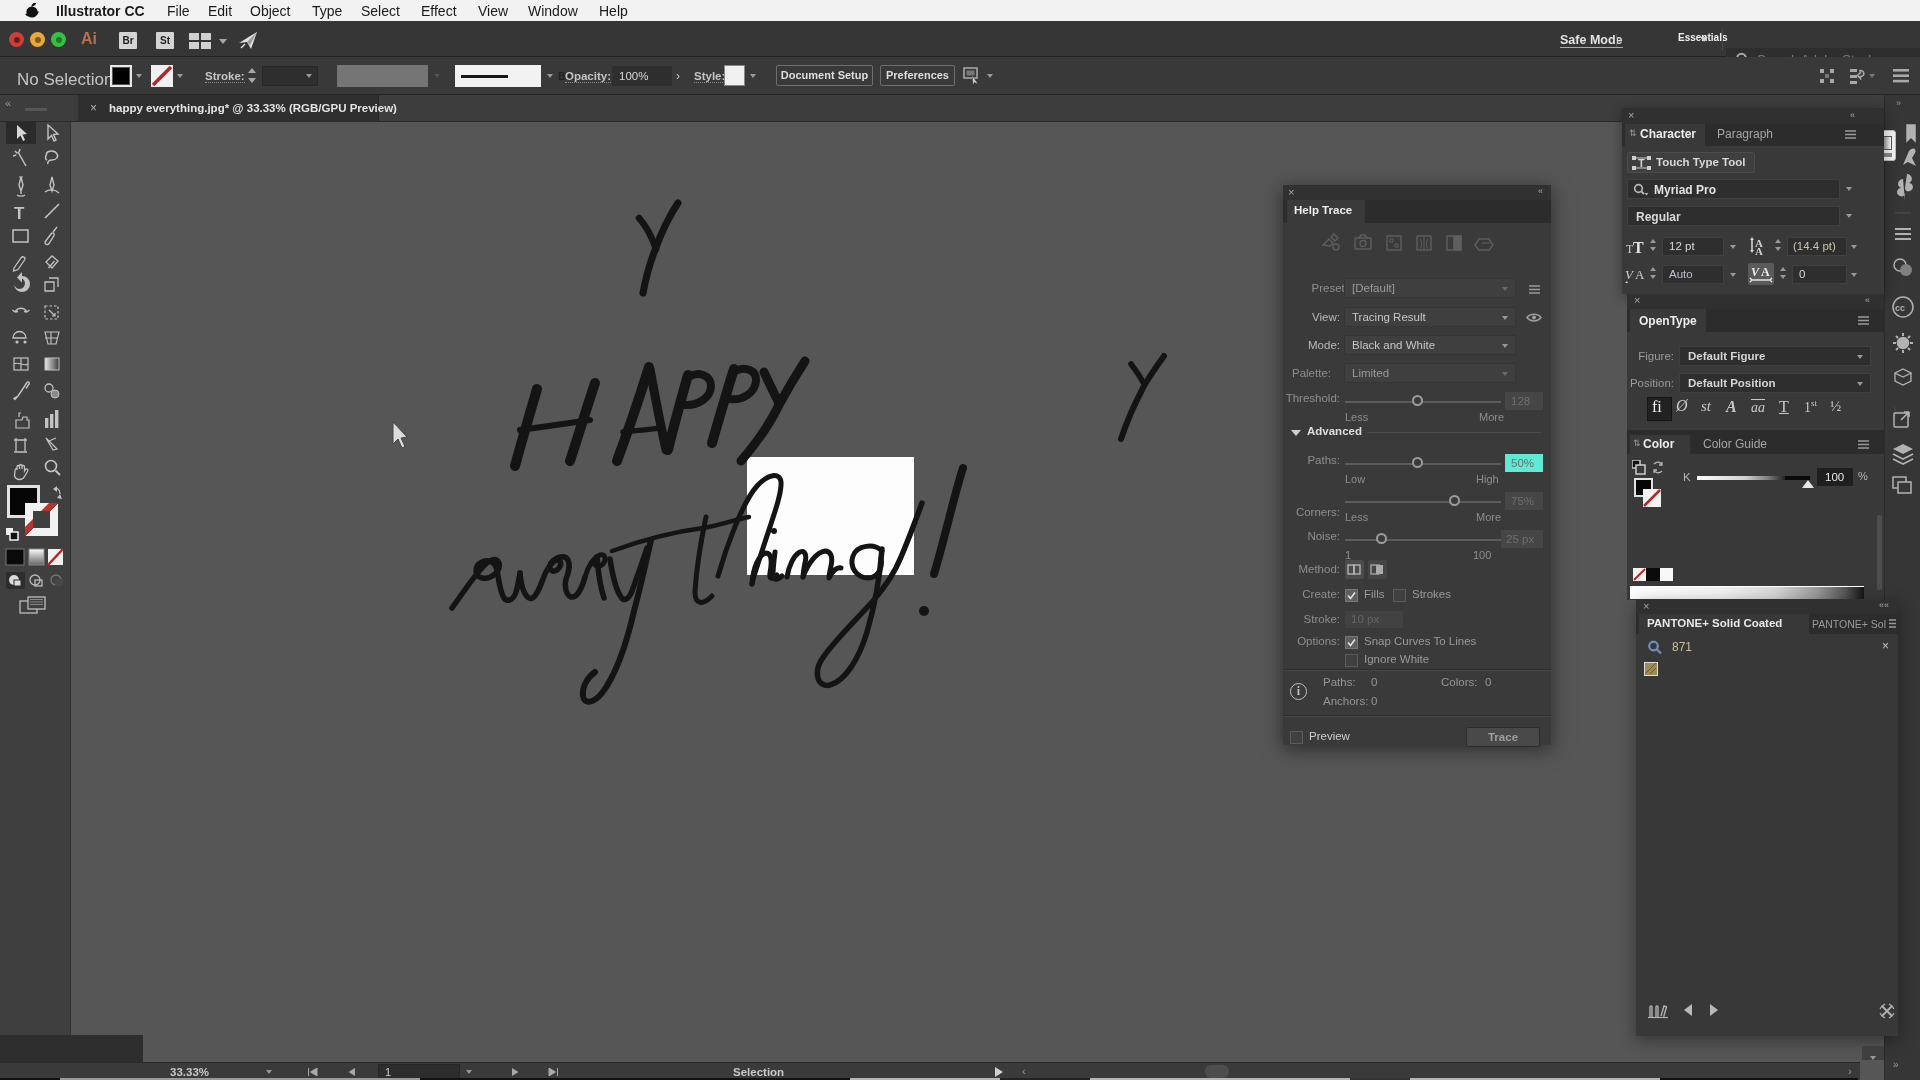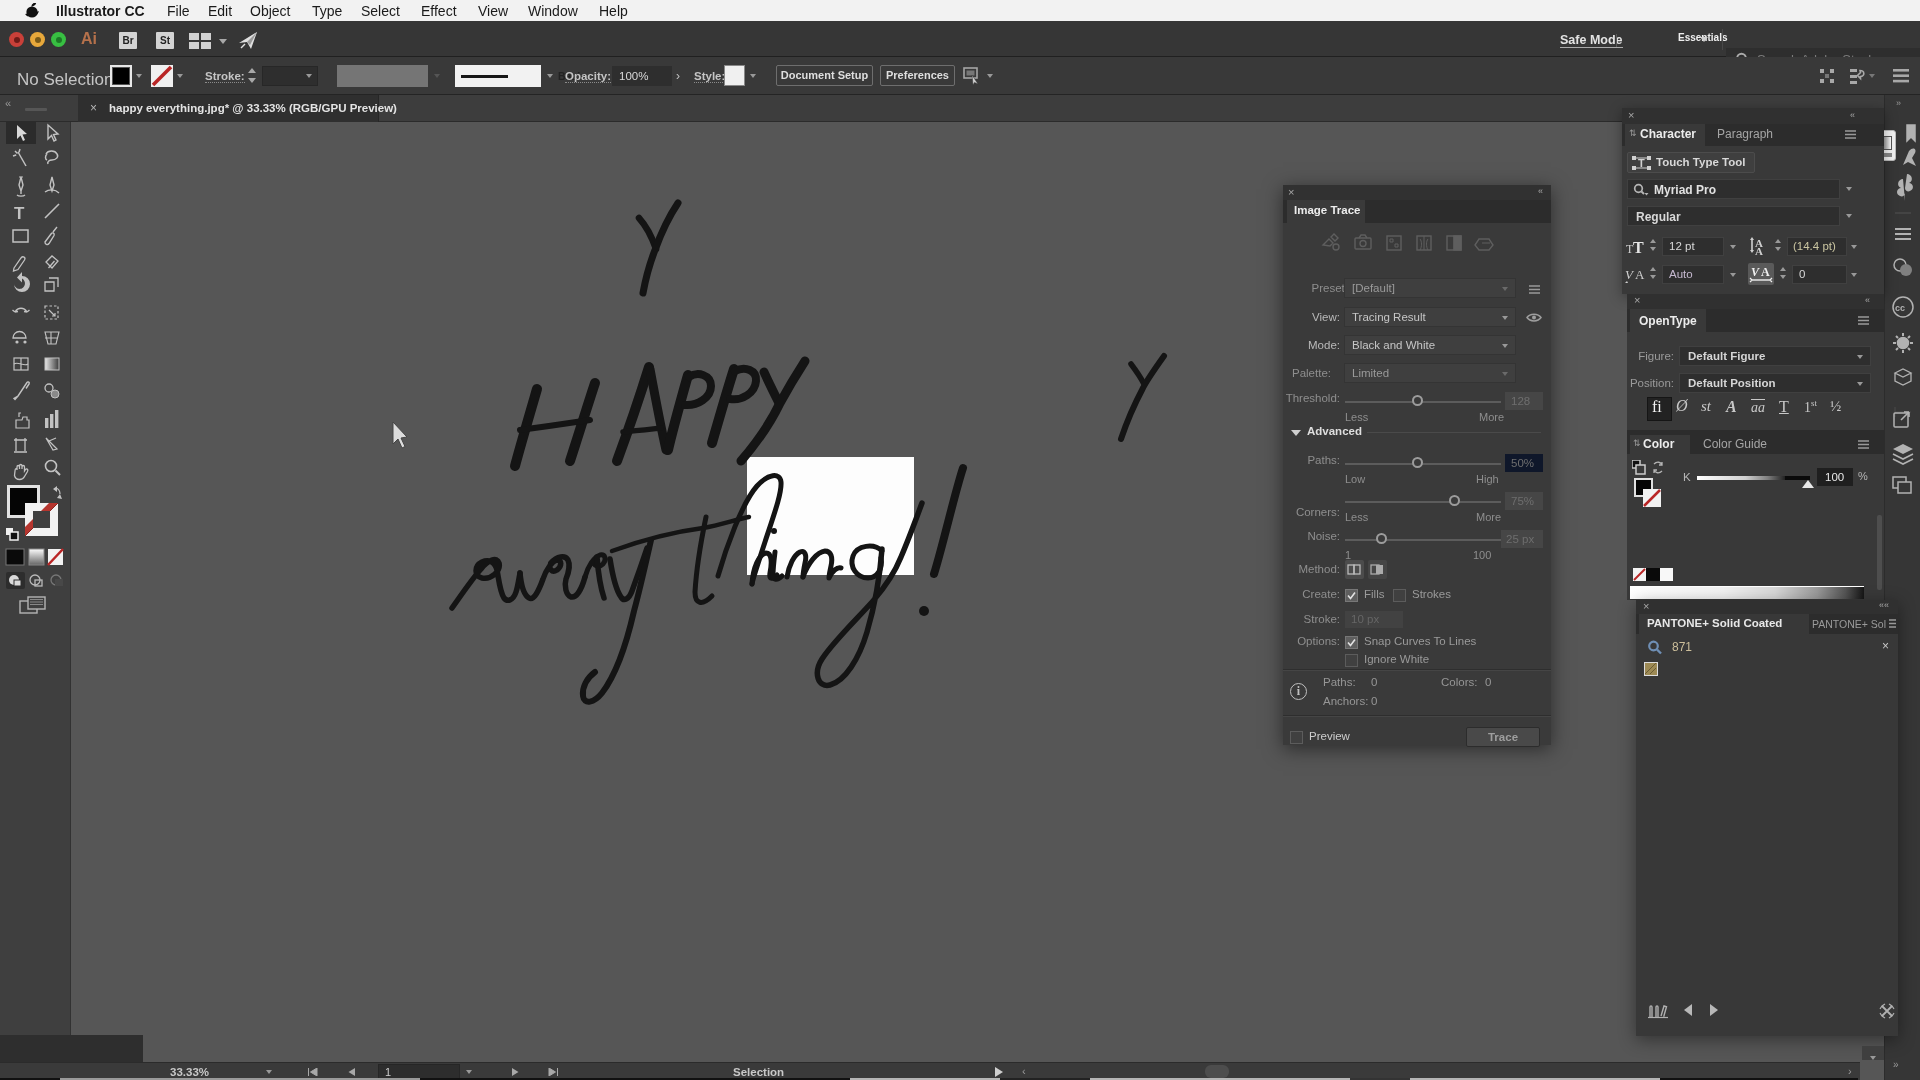--- a/index.html
+++ b/index.html
@@ -290,21 +290,21 @@
     </g>
   </svg>
 </div>
 
 <div class="abs" style="left:1283px;top:185px;width:268px;height:560px;background:#3a3a3a;box-shadow:0 4px 18px rgba(0,0,0,0.5);font-size:11.5px;">
   <div class="abs" style="left:0;top:0;width:268px;height:15px;background:#313131;">
     <div class="abs" style="left:5px;top:1px;color:#a8a8a8;font-size:11px;">×</div>
     <div class="abs" style="left:255px;top:1px;color:#a8a8a8;font-size:9px;">«</div>
   </div>
   <div class="abs" style="left:0;top:15px;width:268px;height:23px;background:#2c2c2c;"></div>
-  <div class="abs" style="left:4px;top:15px;width:78px;height:23px;background:#3a3a3a;color:#ededed;font-weight:bold;padding:4px 0 0 7px;">Image Trace</div>
+  <div class="abs" style="left:4px;top:15px;width:78px;height:23px;background:#3a3a3a;color:#ededed;font-weight:bold;padding:4px 0 0 7px;">Help Trace</div>
   <g></g>
   <svg class="abs" style="left:38px;top:46px;" width="190" height="24" viewBox="0 0 190 24">
     <g stroke="#5e5e5e" stroke-width="1.4" fill="none">
       <path d="M2 14 l6-6 l4 4 l-3 3 Z M10 6 l3-3 l4 4 l-3 3 Z"></path>
         <circle cx="15" cy="16" r="3"></circle>
       <rect x="34" y="7" width="16" height="11" rx="1"></rect>
         <circle cx="42" cy="12.5" r="3"></circle>
         <path d="M38 7 l2-3 l4 0 l2 3"></path>
       <rect x="66" y="5" width="14" height="14"></rect>
         <path d="M69 8 h3 v3 h-3 Z M74 13 h3 v3 h-3 Z" stroke-width="1"></path>
@@ -343,21 +343,21 @@
   <div class="abs" style="left:129px;top:210px;width:11px;height:11px;border-radius:50%;border:2px solid #9c9c9c;background:#3a3a3a;"></div>
   <div class="abs" style="left:222px;top:207px;width:38px;height:18px;background:#464646;color:#6e6e6e;padding:3px 0 0 6px;">128</div>
   <div class="abs" style="left:62px;top:226px;color:#8e8e8e;font-size:11px;">Less</div>
   <div class="abs" style="left:196px;top:226px;color:#8e8e8e;font-size:11px;">More</div>
   <div class="abs" style="left:8px;top:245px;width:0;height:0;border-left:5px solid transparent;border-right:5px solid transparent;border-top:6px solid #cfcfcf;"></div>
   <div class="abs" style="left:24px;top:240px;color:#dedede;font-weight:bold;">Advanced</div>
   <div class="abs" style="left:84px;top:247px;width:174px;height:1px;background:#4a4a4a;"></div>
   <div class="abs" style="left:0;top:269px;width:57px;text-align:right;color:#8e8e8e;">Paths:</div>
   <div class="abs" style="left:62px;top:278px;width:156px;height:2px;background:#5c5c5c;"></div>
   <div class="abs" style="left:129px;top:272px;width:11px;height:11px;border-radius:50%;border:2px solid #9c9c9c;background:#3a3a3a;"></div>
-  <div class="abs" style="left:222px;top:269px;width:38px;height:18px;background:#0f172a;color:#6e6e6e;padding:3px 0 0 6px;">50%</div>
+  <div class="abs" style="left:222px;top:269px;width:38px;height:18px;background:#5eead4;color:#6e6e6e;padding:3px 0 0 6px;">50%</div>
   <div class="abs" style="left:62px;top:288px;color:#8e8e8e;font-size:11px;">Low</div>
   <div class="abs" style="left:193px;top:288px;color:#8e8e8e;font-size:11px;">High</div>
   <div class="abs" style="left:0;top:307px;width:57px;text-align:right;color:#8e8e8e;margin-top:14px;">Corners:</div>
   <div class="abs" style="left:62px;top:316px;width:156px;height:2px;background:#5c5c5c;"></div>
   <div class="abs" style="left:166px;top:310px;width:11px;height:11px;border-radius:50%;border:2px solid #9c9c9c;background:#3a3a3a;"></div>
   <div class="abs" style="left:222px;top:307px;width:38px;height:18px;background:#464646;color:#6e6e6e;padding:3px 0 0 6px;">75%</div>
   <div class="abs" style="left:62px;top:326px;color:#8e8e8e;font-size:11px;">Less</div>
   <div class="abs" style="left:193px;top:326px;color:#8e8e8e;font-size:11px;">More</div>
   <div class="abs" style="left:0;top:345px;width:57px;text-align:right;color:#8e8e8e;">Noise:</div>
   <div class="abs" style="left:62px;top:354px;width:156px;height:2px;background:#5c5c5c;"></div>

